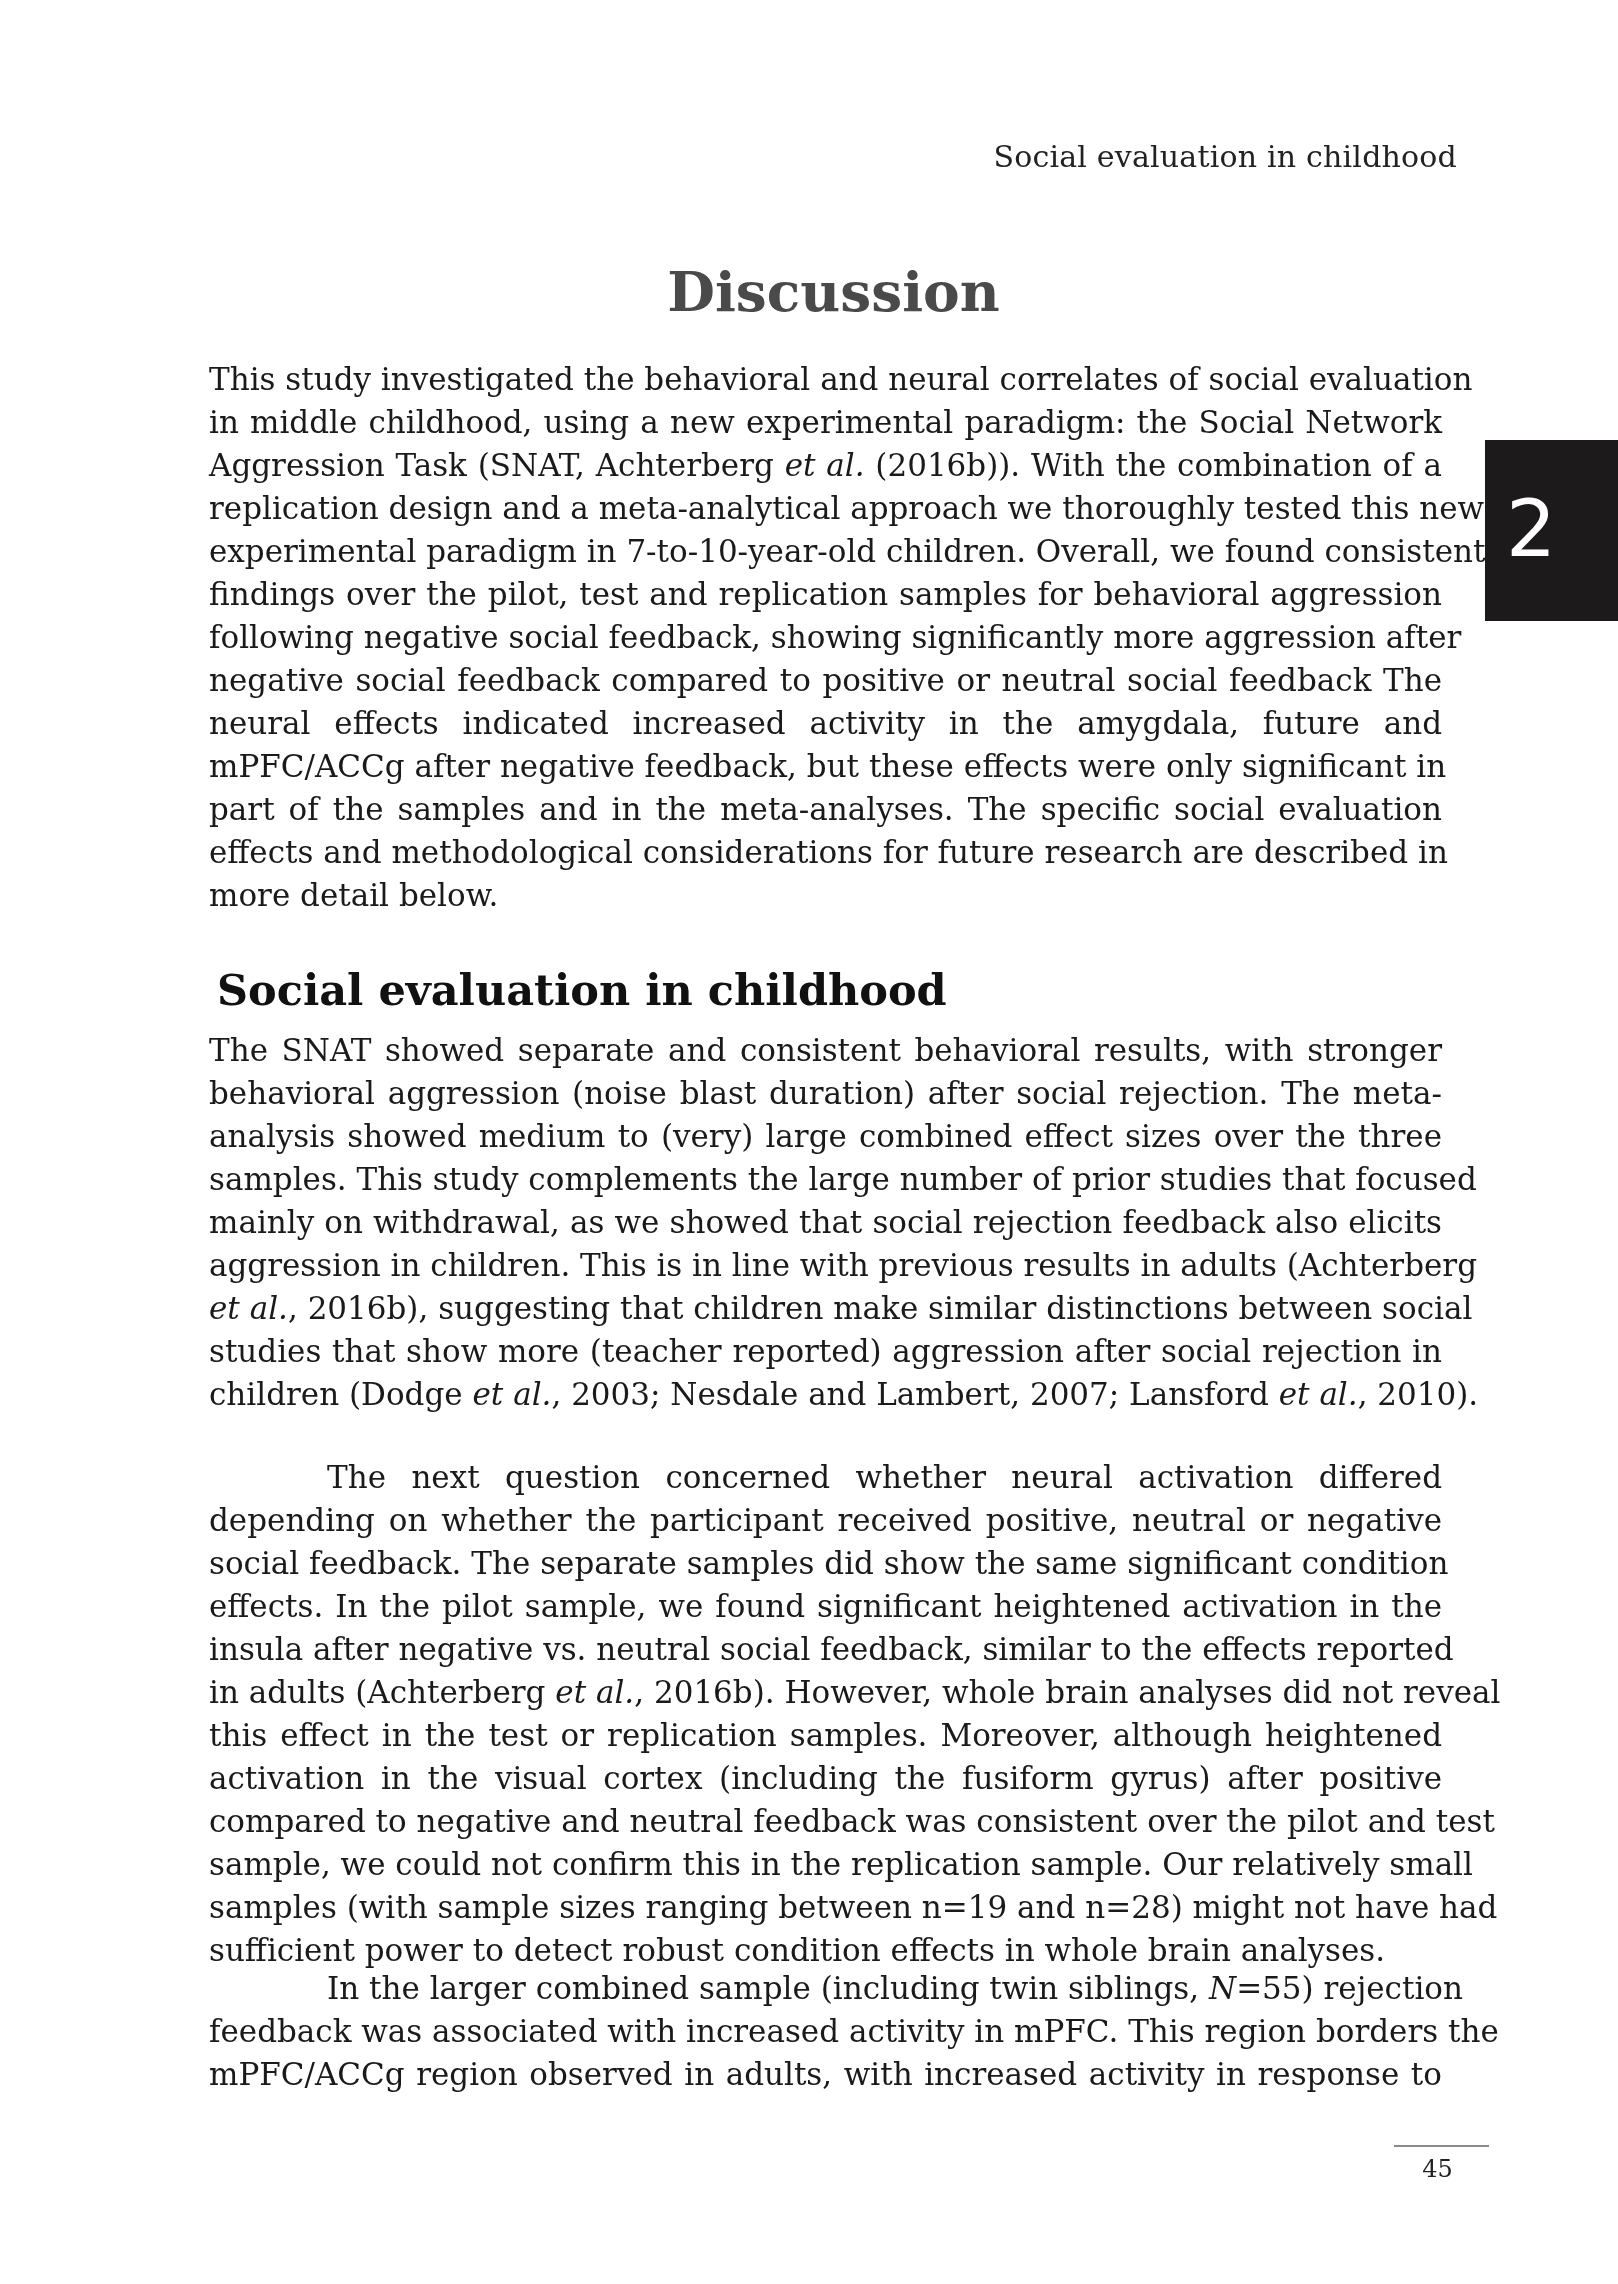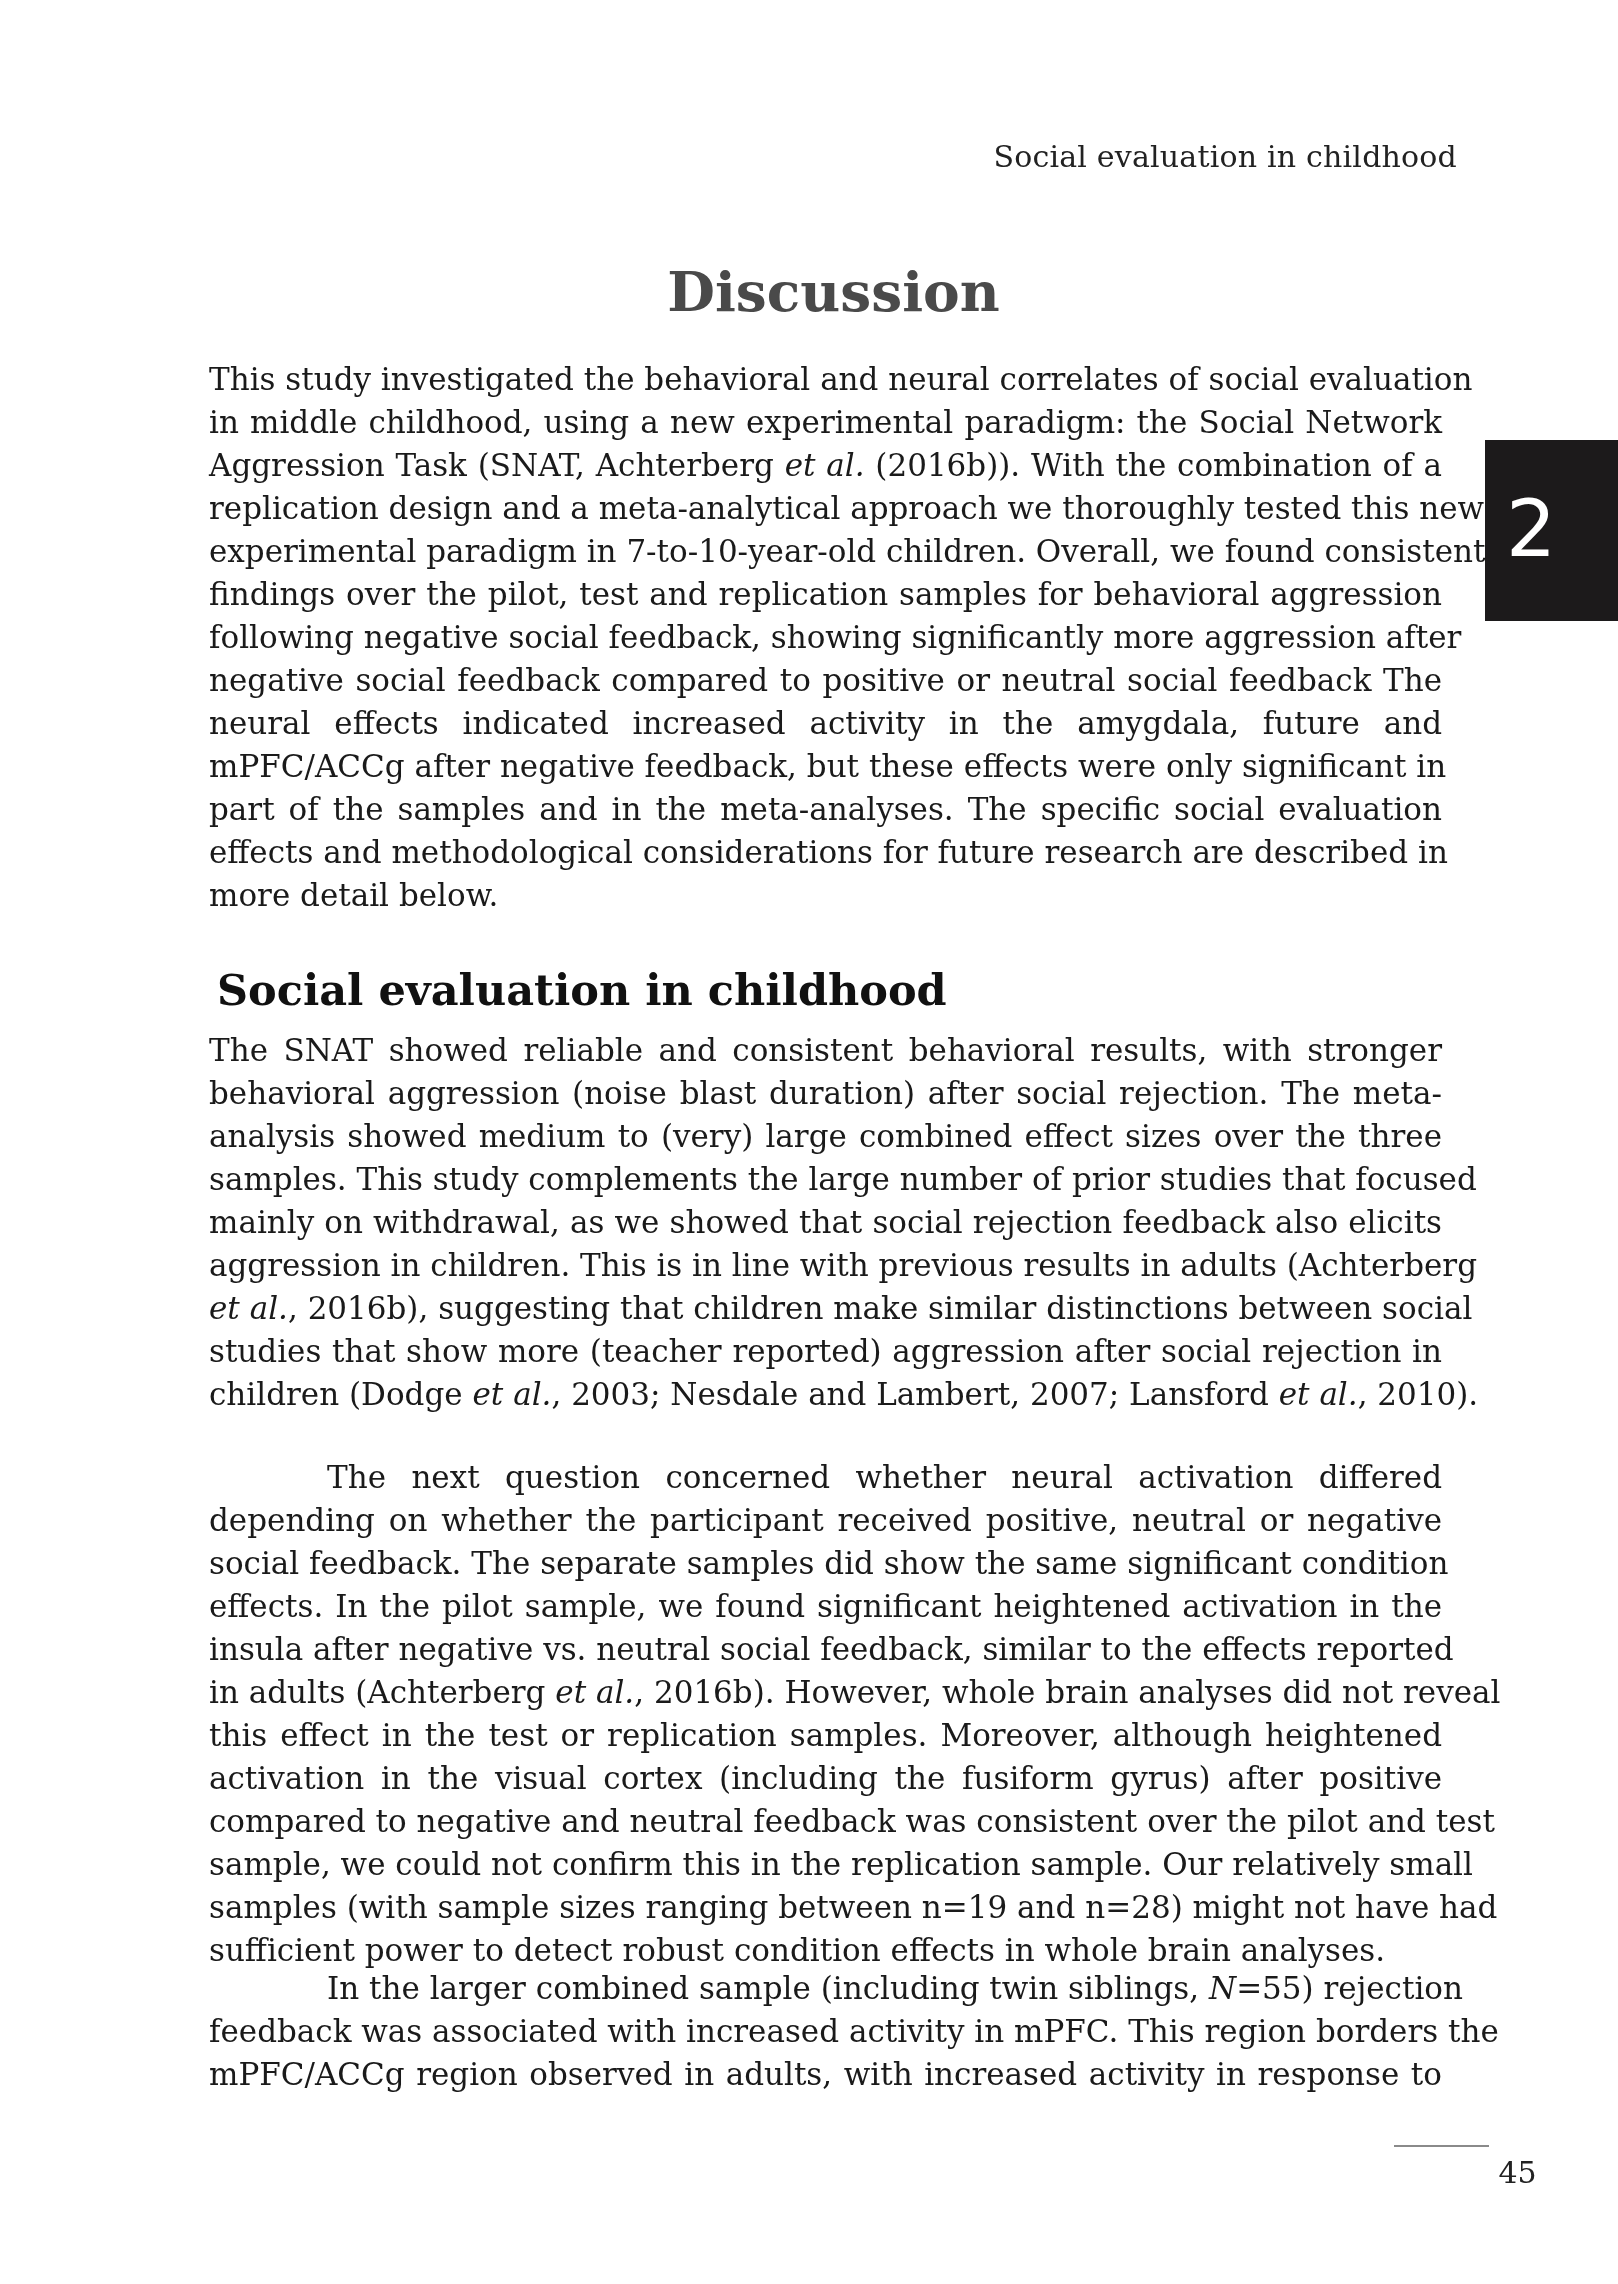--- a/index.html
+++ b/index.html
@@ -10,21 +10,21 @@
            font-size: 55px; font-weight: bold; color: #4a4a4a; }
   .tab { position: absolute; left: 1485px; top: 440px; width: 133px; height: 181px; background: #1c1a1b; }
   .tab span { position: absolute; left: 21px; top: 43px; font-family: "DejaVu Sans", sans-serif;
               font-size: 79px; color: #ffffff; font-weight: normal; }
   .block { position: absolute; left: 209px; width: 1233px; font-size: 31px; line-height: 43px; }
   .line { display: block; height: 43px; white-space: nowrap; text-align: justify; text-align-last: justify; }
   .line.last { text-align-last: left; }
   .line.indent { padding-left: 118px; }
   .heading { position: absolute; left: 217px; top: 965px; font-size: 43px; font-weight: bold; color: #111; }
   .foot-rule { position: absolute; left: 1394px; top: 2145px; width: 95px; height: 1.5px; background: #8a8a8a; }
-  .page-num { position: absolute; top: 2155px; left: 1470px; width: 95px; text-align: center; font-size: 30px; color: #222; }
+  .page-num { position: absolute; top: 2155px; left: 1390px; width: 95px; text-align: center; font-size: 24px; color: #222; }
   i { font-style: italic; }
 </style>
 </head>
 <body>
 
 <div class="running-head">Social evaluation in childhood</div>
 <div class="title">Discussion</div>
 <div class="tab">
     <span>2</span>
   </div>
@@ -41,21 +41,21 @@
     <span class="line">neural effects indicated increased activity in the amygdala, future and</span>
     <span class="line">mPFC/ACCg after negative feedback, but these effects were only significant in</span>
     <span class="line">part of the samples and in the meta-analyses. The specific social evaluation</span>
     <span class="line">effects and methodological considerations for future research are described in</span>
     <span class="line last">more detail below.</span>
   </div>
 
 <div class="heading">Social evaluation in childhood</div>
 
 <div class="block" style="top:1029px;">
-    <span class="line">The SNAT showed reliable and consistent behavioral results, with stronger</span>
+    <span class="line">The SNAT showed separate and consistent behavioral results, with stronger</span>
     <span class="line">behavioral aggression (noise blast duration) after social rejection. The meta-</span>
     <span class="line">analysis showed medium to (very) large combined effect sizes over the three</span>
     <span class="line">samples. This study complements the large number of prior studies that focused</span>
     <span class="line">mainly on withdrawal, as we showed that social rejection feedback also elicits</span>
     <span class="line">aggression in children. This is in line with previous results in adults (Achterberg</span>
     <span class="line"><i>et al.</i>, 2016b), suggesting that children make similar distinctions between social</span>
     <span class="line">studies that show more (teacher reported) aggression after social rejection in</span>
     <span class="line last">children (Dodge <i>et al.</i>, 2003; Nesdale and Lambert, 2007; Lansford <i>et al.</i>, 2010).</span>
   </div>
 <div class="block" style="top:1456px;">

